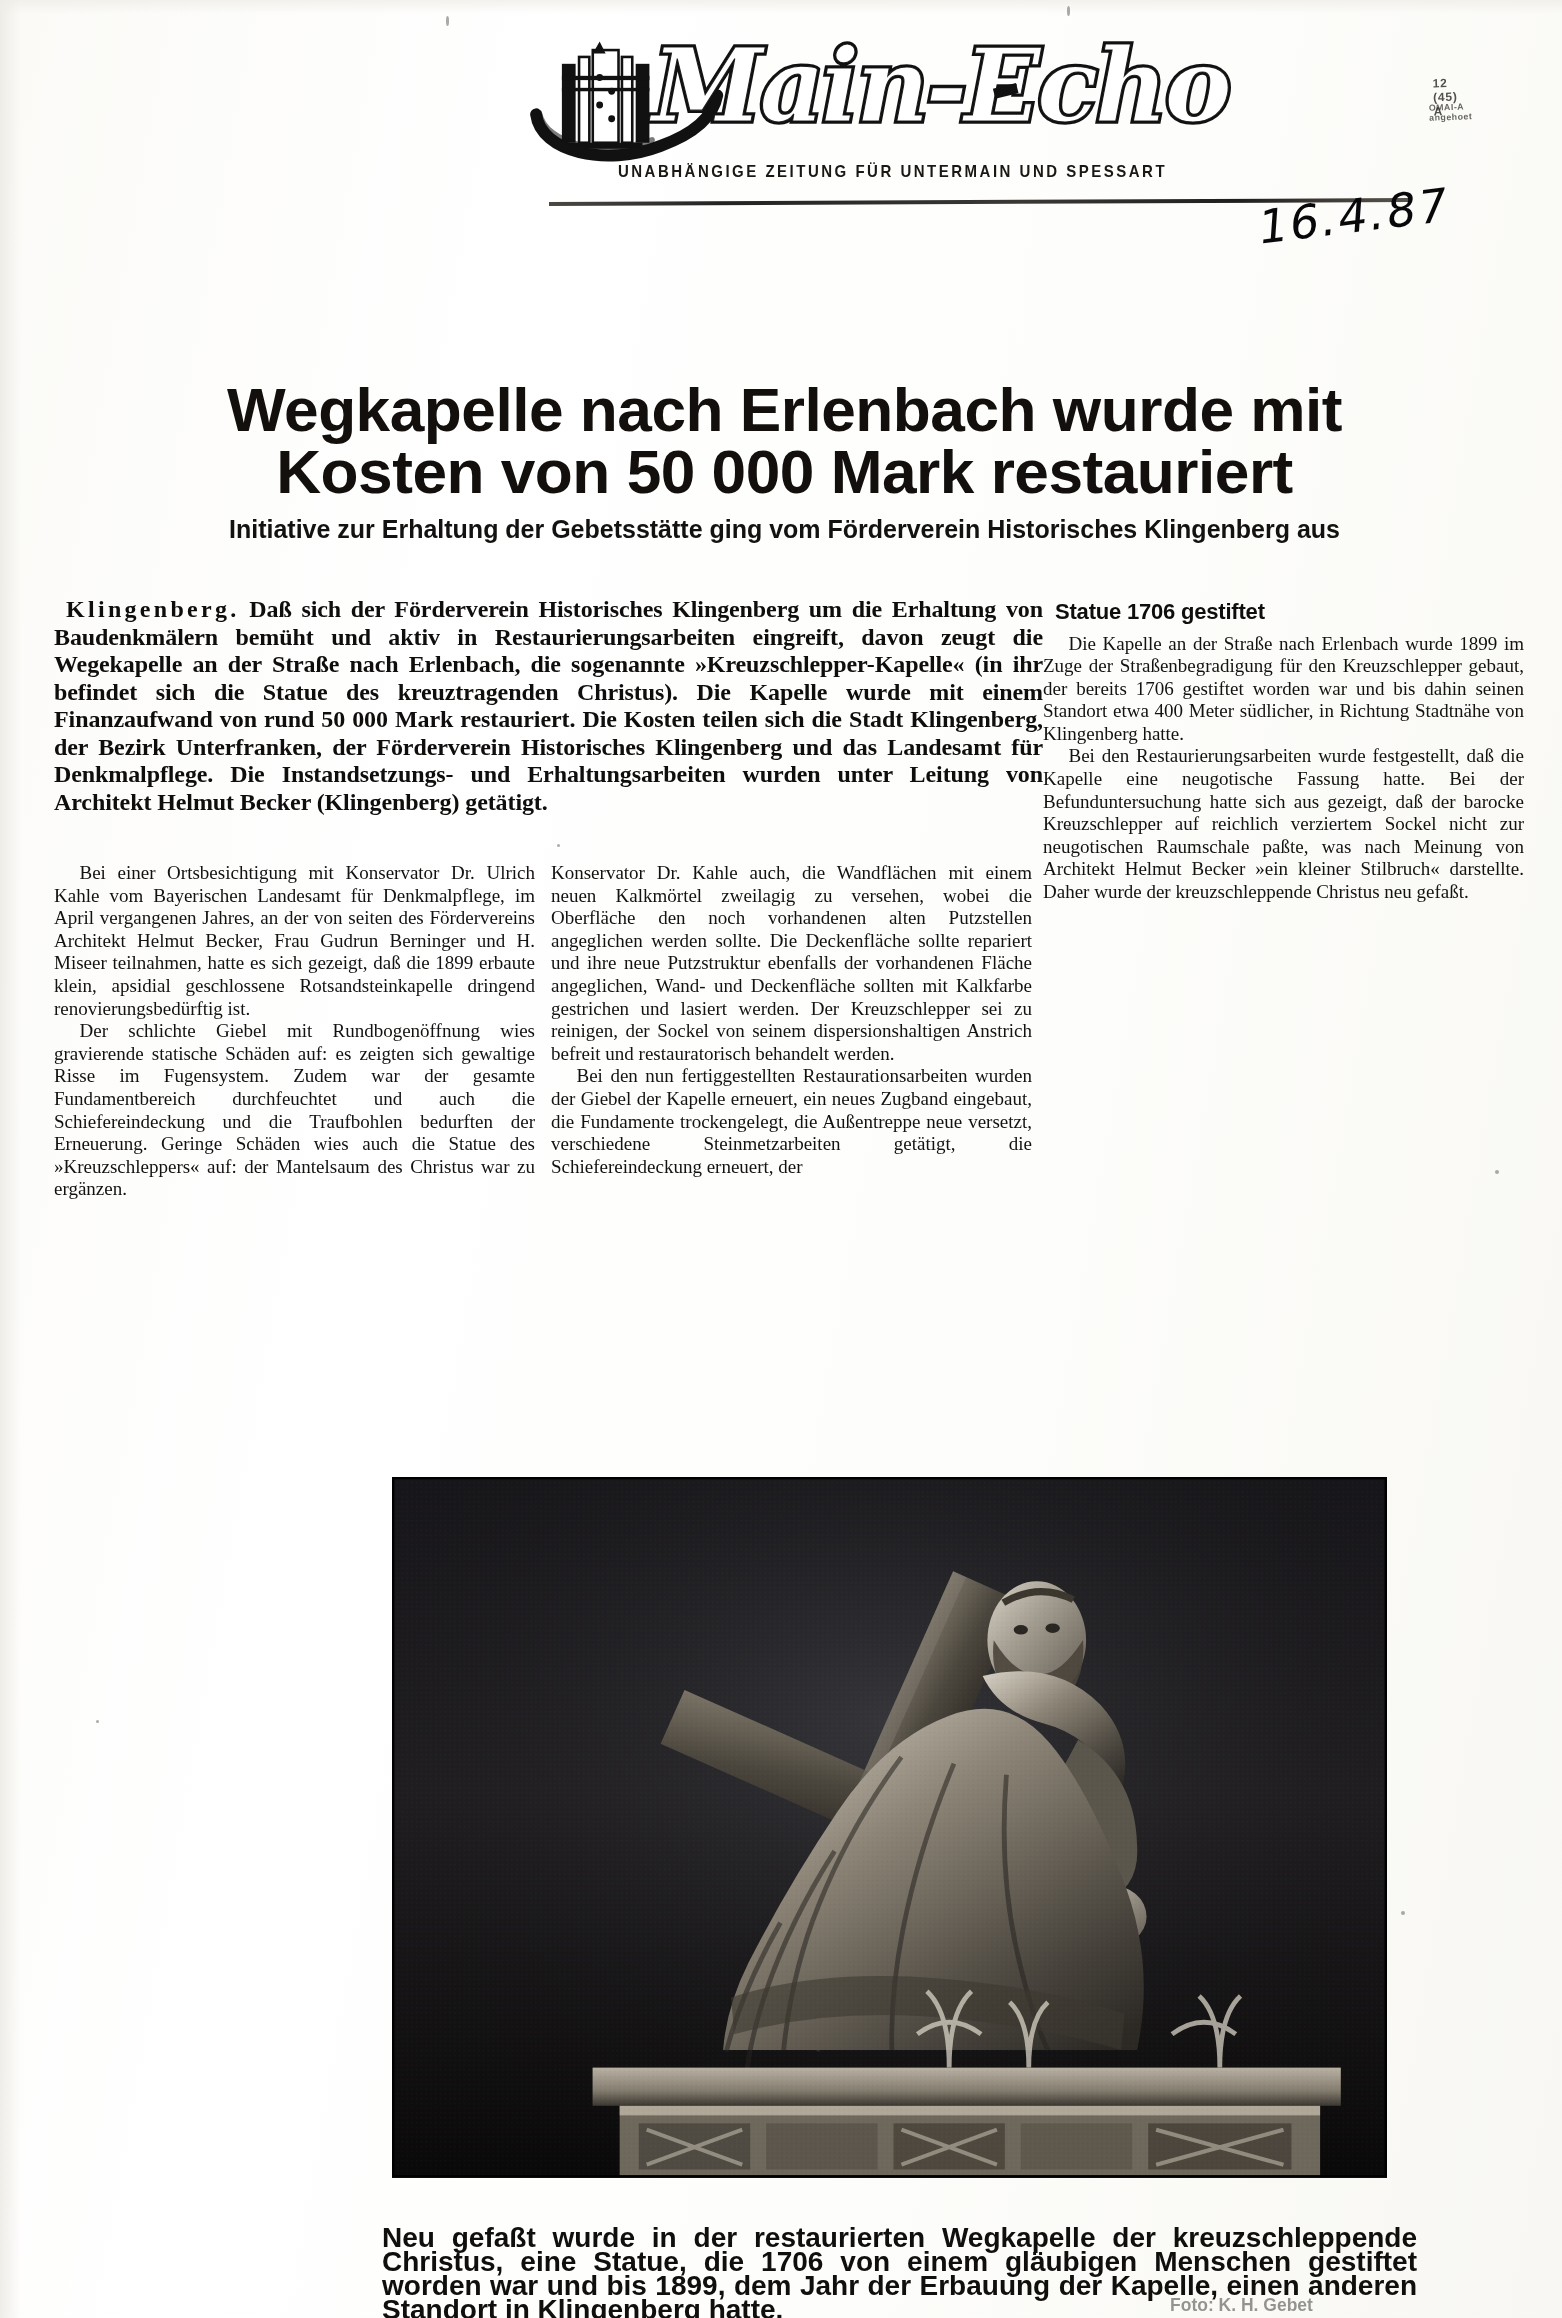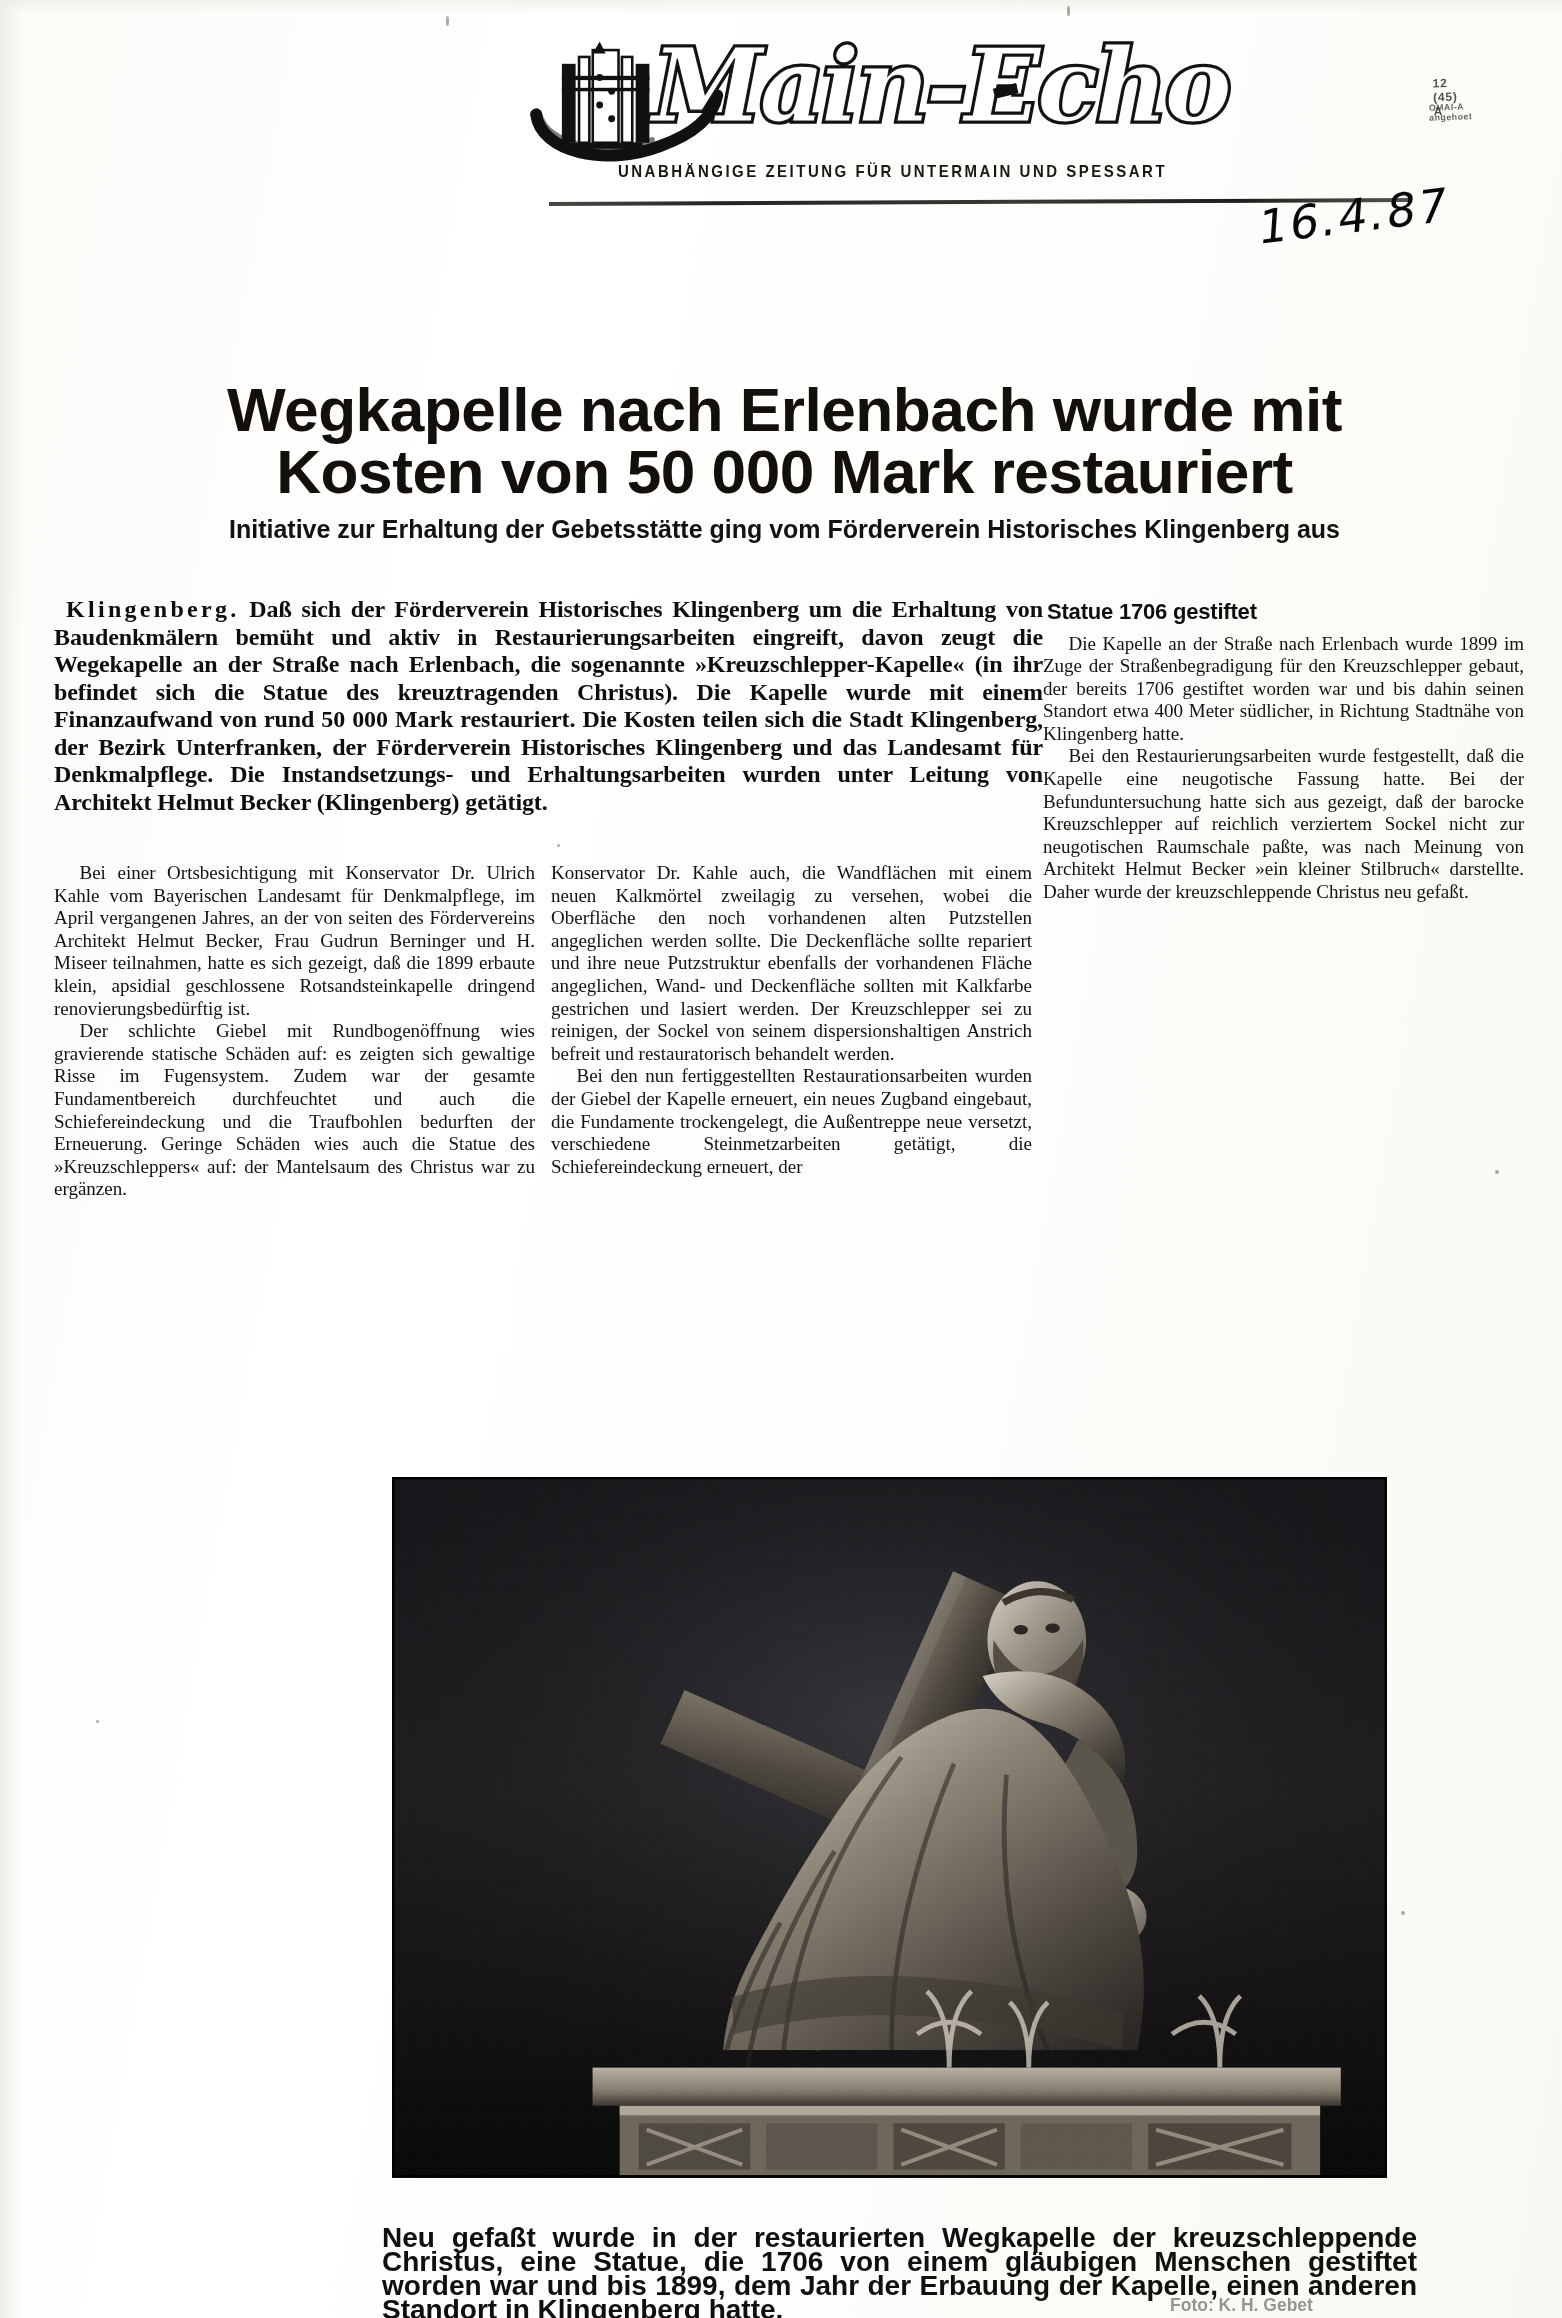--- a/index.html
+++ b/index.html
@@ -94,21 +94,21 @@
   .col p { margin:0; text-indent:25.5px; }
   .col p.noindent { text-indent:0; }
 
   #col1 { left:54px;  top:862px; width:481px; }
   #col2 { left:551px; top:862px; width:481px; }
   #col3 { left:1043px;top:578px;  width:481px; }
 
   .subhead {
     font-family:"Liberation Sans", sans-serif;
     font-weight:700; font-size:22px; line-height:25.5px;
-    margin:21px 0 8px 4px; text-indent:0; color:#100e0c;
+    margin:21px 0 8px 12px; text-indent:0; color:#100e0c;
     letter-spacing:-0.2px;
   }
 
   
   .photo-frame {
     position:absolute; left:392px; top:1477px; width:995px; height:701px;
     background:#0e0d0c; overflow:hidden;
   }
   .photo-inner { position:absolute; inset:0; }
 

